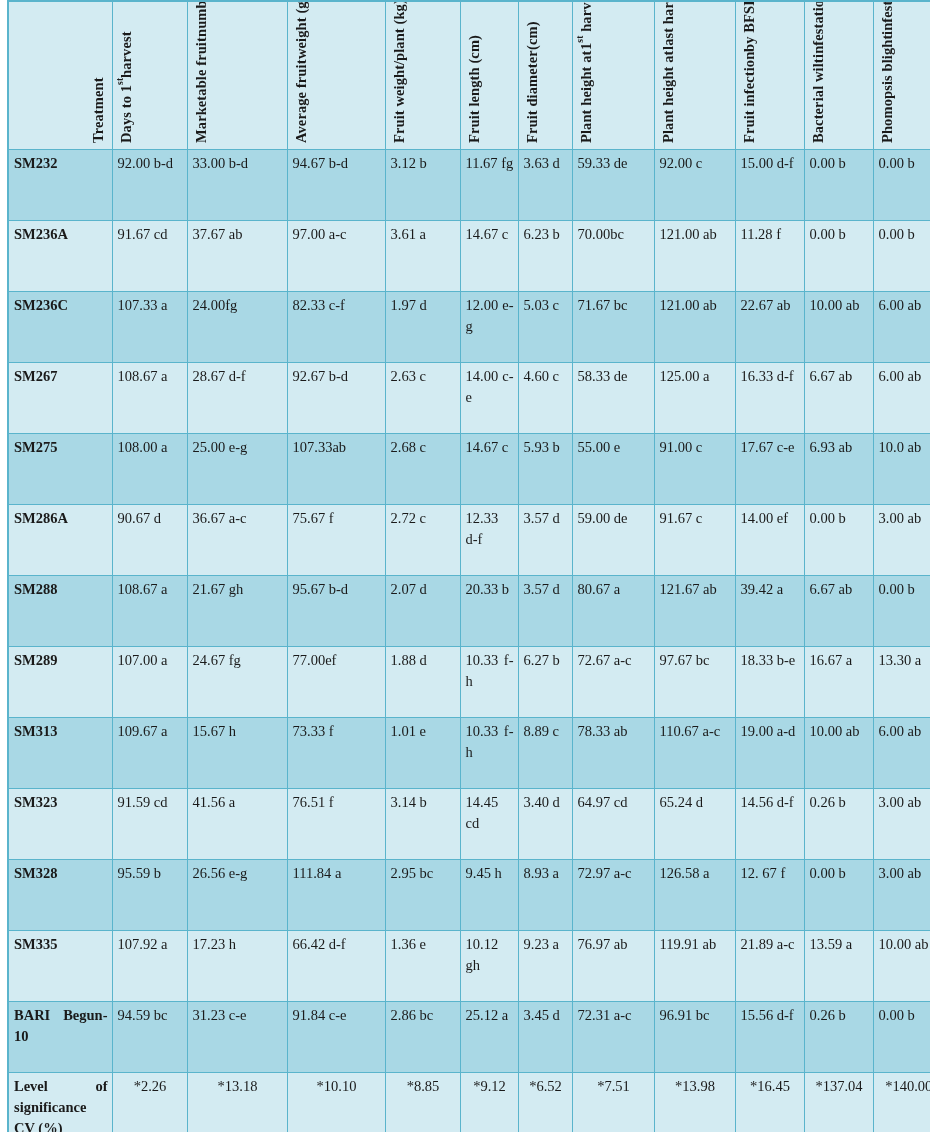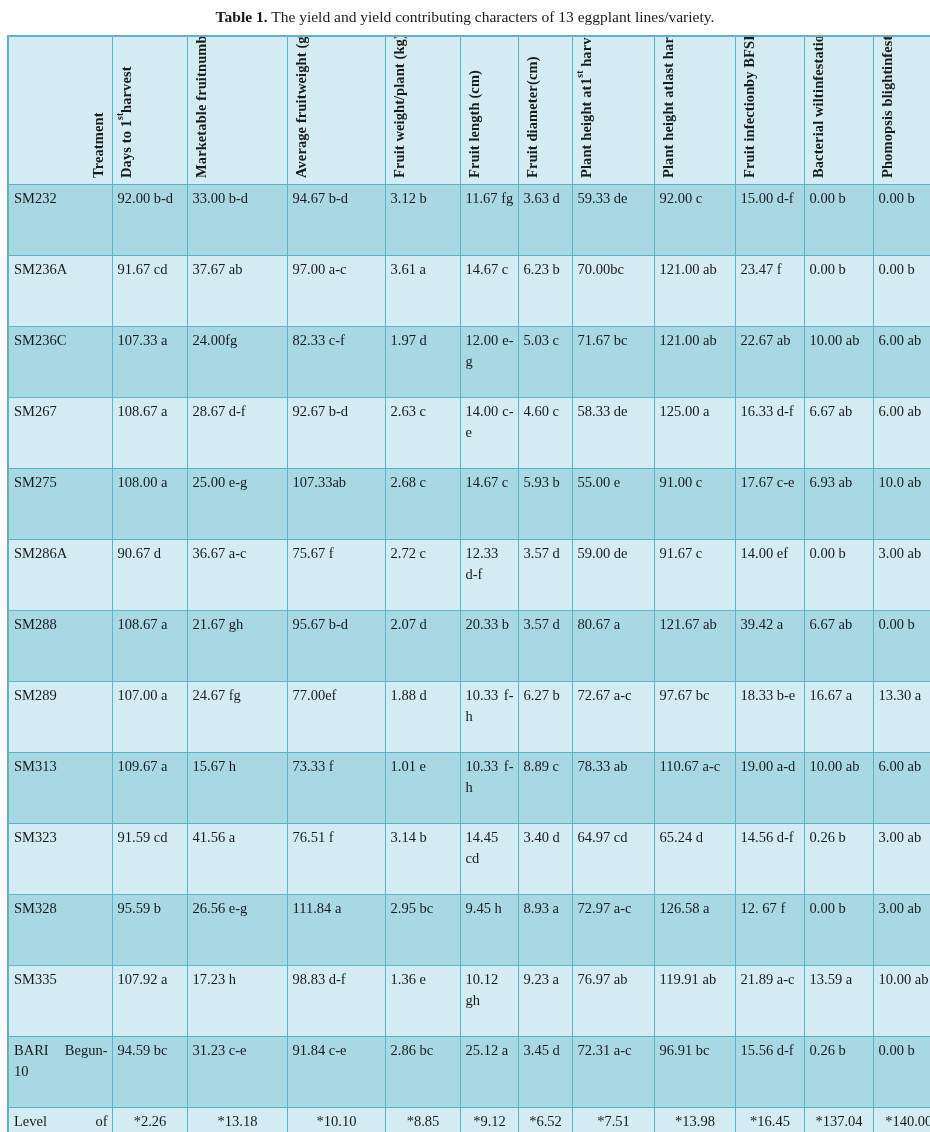--- a/index.html
+++ b/index.html
@@ -102,21 +102,21 @@
   }
 
   
   tbody tr.row-dark td { background: #a9d8e5; }
   tbody tr.row-light td { background: #d3ebf2; }
 
   tbody td {
     height: 71px;
   }
   tbody td.c-treat {
-    font-weight: normal;
+    font-weight: bold;
     text-align: left;
     hyphens: none;
   }
   tbody td.c-val {
     text-align: left;
     text-align-last: left;
   }
   
   tbody td.just {
     text-align: justify;
@@ -132,23 +132,20 @@
   tbody tr.row-cv td.c-val {
     text-align: center;
     text-align-last: center;
   }
 </style>
 </head>
 <body>
 
 <div class="page">
 
-  <div class="table-caption">
-    <span class="cap-label">Table 1.</span><span> The yield and yield contributing characters of 13 eggplant lines/variety.</span>
-  </div>
 
   <div class="table-wrap">
     <table class="yield-table">
       <colgroup>
         <col style="width:104px">
         <col style="width:75px">
         <col style="width:100px">
         <col style="width:98px">
         <col style="width:75px">
         <col style="width:58px">
@@ -252,21 +249,21 @@
           <tr class="row-light">
             <td class="c-treat just">SM236A</td>
             <td class="c-val just">91.67 cd</td>
             <td class="c-val just">37.67 ab</td>
             <td class="c-val just">97.00  a-c</td>
             <td class="c-val just">3.61 a</td>
             <td class="c-val just">14.67 c</td>
             <td class="c-val just">6.23 b</td>
             <td class="c-val just">70.00bc</td>
             <td class="c-val just">121.00 ab</td>
-            <td class="c-val just">23.47 f</td>
+            <td class="c-val just">11.28 f</td>
             <td class="c-val just">0.00 b</td>
             <td class="c-val just">0.00 b</td>
           </tr>
           <tr class="row-dark">
             <td class="c-treat just">SM236C</td>
             <td class="c-val just">107.33 a</td>
             <td class="c-val just">24.00fg</td>
             <td class="c-val just">82.33 c-f</td>
             <td class="c-val just">1.97 d</td>
             <td class="c-val just">12.00 e-g</td>
@@ -386,21 +383,21 @@
             <td class="c-val just">72.97 a-c</td>
             <td class="c-val just">126.58 a</td>
             <td class="c-val just">12.  67 f</td>
             <td class="c-val just">0.00 b</td>
             <td class="c-val just">3.00 ab</td>
           </tr>
           <tr class="row-light">
             <td class="c-treat just">SM335</td>
             <td class="c-val just">107.92 a</td>
             <td class="c-val just">17.23 h</td>
-            <td class="c-val just">98.83 d-f</td>
+            <td class="c-val just">66.42 d-f</td>
             <td class="c-val just">1.36 e</td>
             <td class="c-val just">10.12 gh</td>
             <td class="c-val just">9.23 a</td>
             <td class="c-val just">76.97 ab</td>
             <td class="c-val just">119.91 ab</td>
             <td class="c-val just">21.89 a-c</td>
             <td class="c-val just">13.59 a</td>
             <td class="c-val just">10.00 ab</td>
           </tr>
           <tr class="row-dark">

